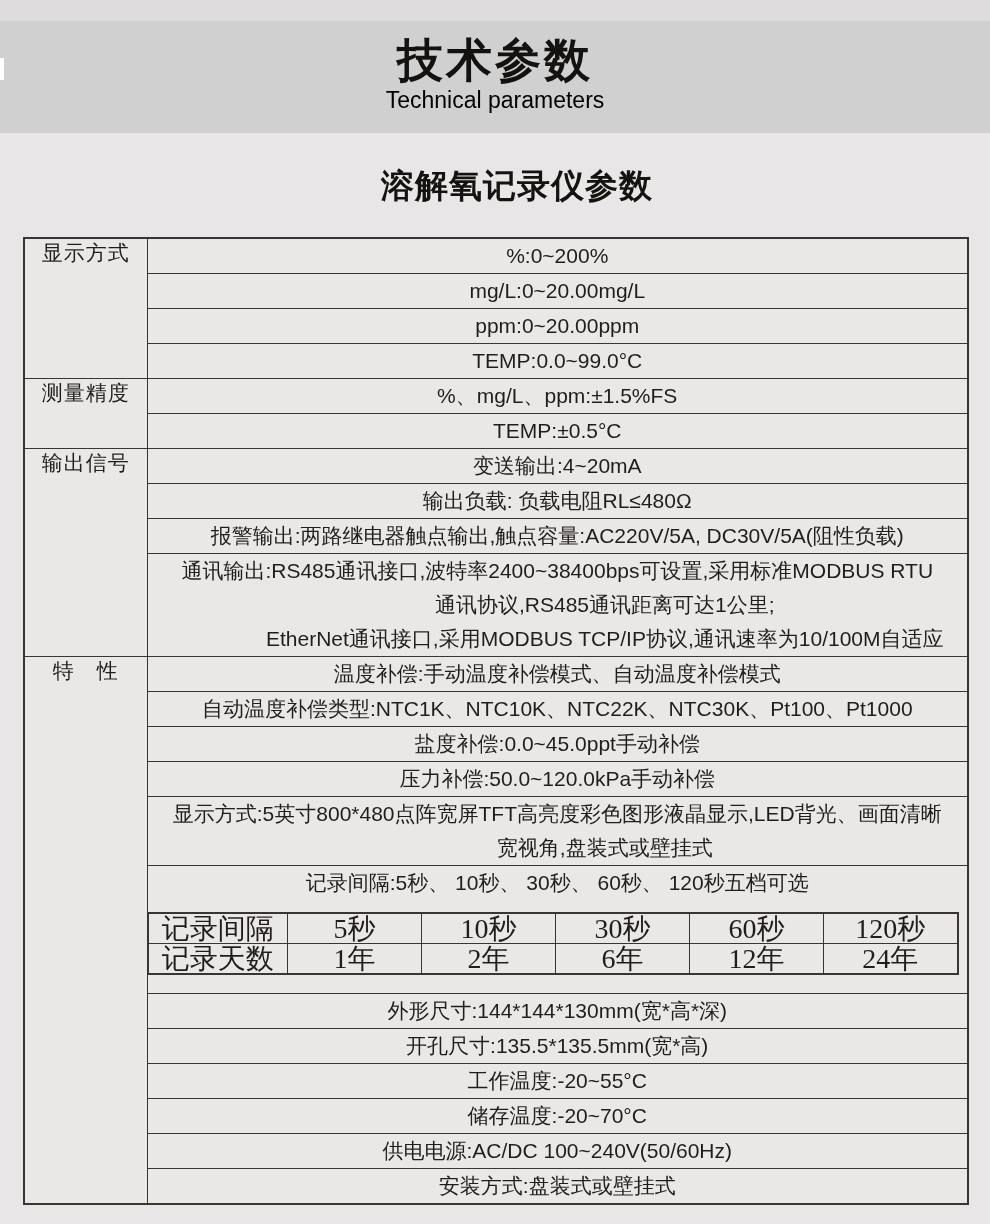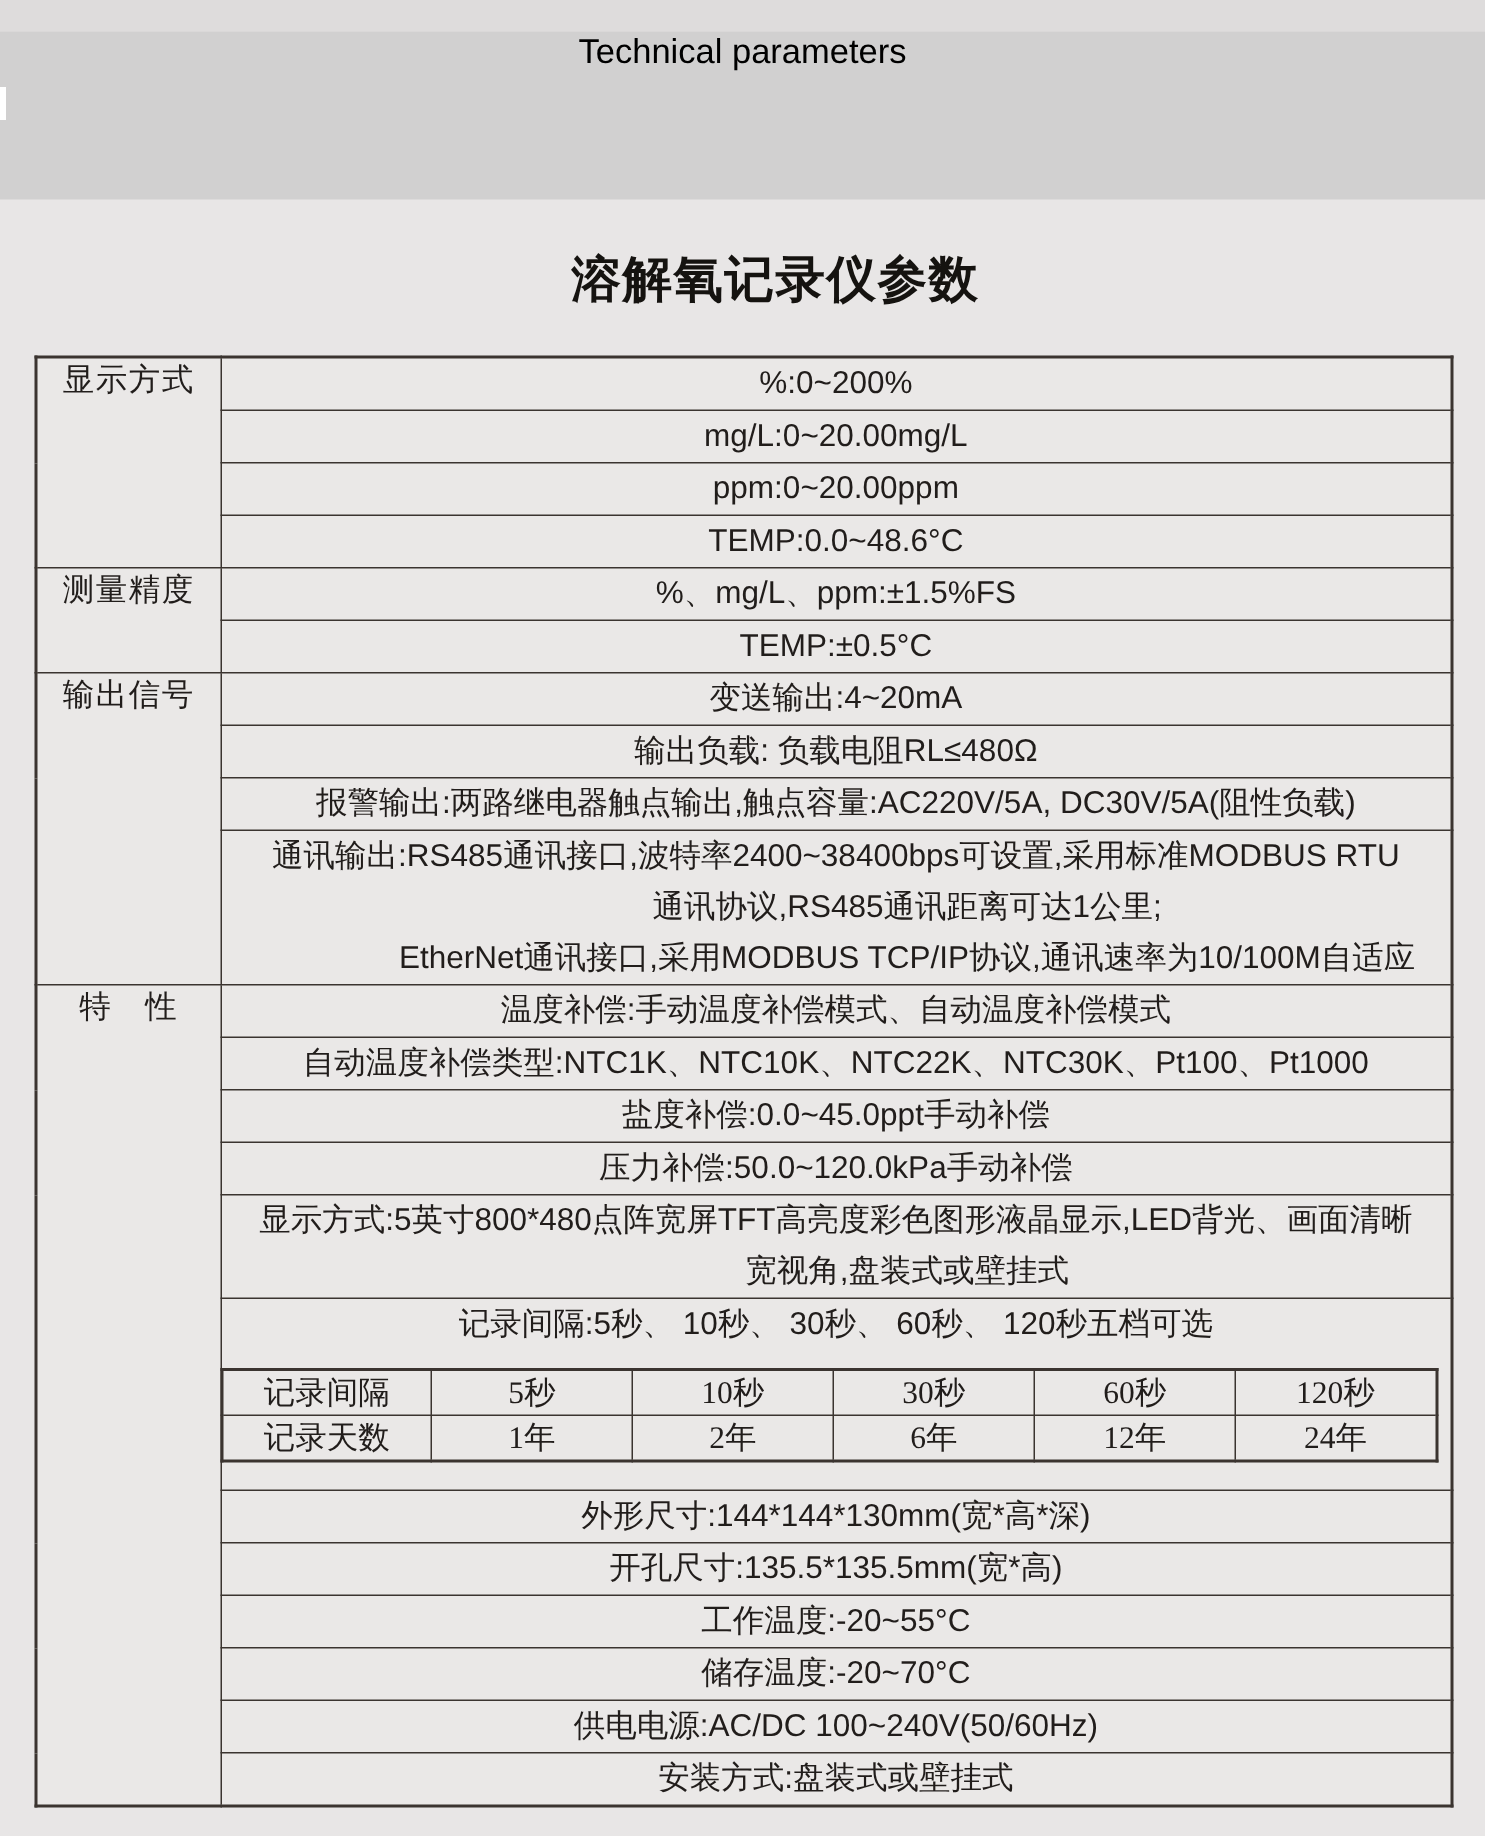--- a/index.html
+++ b/index.html
@@ -92,32 +92,33 @@
     margin:12px 0 18px -1px;
     border:2px solid var(--border);
     font-family:"Liberation Serif", serif;
   }
   table.rec td{
     border:1px solid var(--border);
     height:29px;
     line-height:29px;
     text-align:center;
     vertical-align:middle;
-    font-size:21px;
+    font-size:28px;
     padding:0;
     white-space:nowrap;
   }
 </style>
 </head>
 <body>
 
 <div class="top-strip"></div>
 
 <div class="header-band">
   <div class="left-notch"></div>
+  <div class="page-title">技术参数</div>
   <div class="page-subtitle">Technical parameters</div>
 </div>
 
 <div class="section-title">溶解氧记录仪参数</div>
 
 <table class="spec">
   <colgroup>
     <col style="width:123px">
     <col>
   </colgroup>
@@ -133,21 +134,21 @@
           <div class="line">mg/L:0~20.00mg/L</div>
         </td>
       </tr>
       <tr>
         <td class="value-cell">
           <div class="line">ppm:0~20.00ppm</div>
         </td>
       </tr>
       <tr>
         <td class="value-cell">
-          <div class="line">TEMP:0.0~48.6°C</div>
+          <div class="line">TEMP:0.0~99.0°C</div>
         </td>
       </tr>
       <tr>
         <td class="label-cell" rowspan="2">测量精度</td>
         <td class="value-cell">
           <div class="line">%、mg/L、ppm:±1.5%FS</div>
         </td>
       </tr>
       <tr>
         <td class="value-cell">

